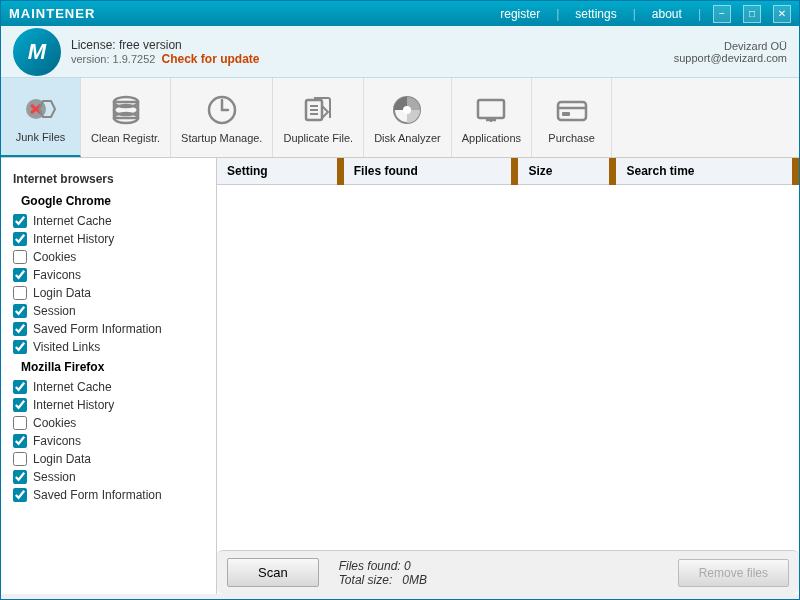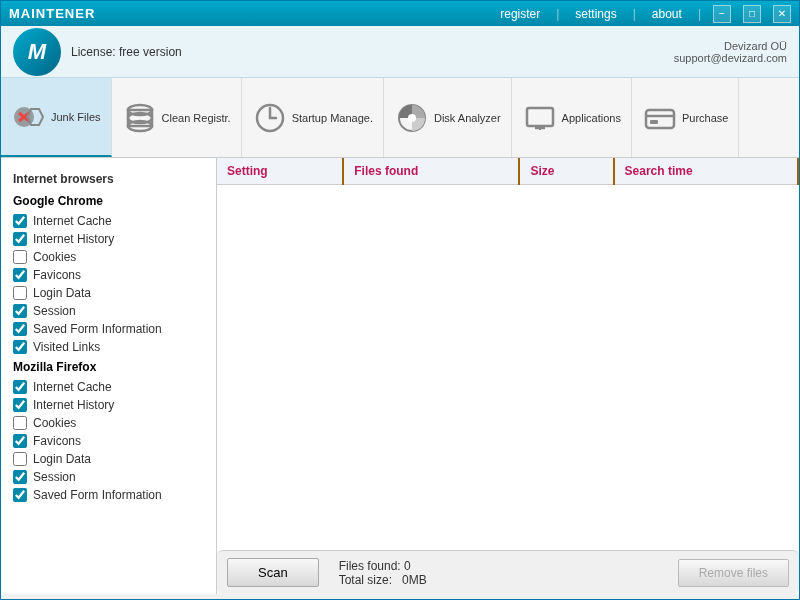--- a/index.html
+++ b/index.html
@@ -103,20 +103,21 @@
     #toolbar {
       background: #f5f5f5;
       border-bottom: 1px solid #ccc;
       display: flex;
       align-items: stretch;
       height: 80px;
       padding: 0;
     }
     .tool-item {
       display: flex;
+      flex-direction: column;
       align-items: center;
       justify-content: center;
       padding: 8px 10px;
       cursor: pointer;
       min-width: 80px;
       gap: 4px;
       border-right: 1px solid #ddd;
     }
     .tool-item.active {
       background: #d0e8f4;
@@ -157,21 +158,21 @@
     .section-header {
       font-weight: bold;
       font-size: 12px;
       color: #333;
       padding: 6px 12px 4px 12px;
     }
     .browser-header {
       font-weight: bold;
       font-size: 12px;
       color: #000;
-      padding: 4px 12px;
+      padding: 4px 20px;
     }
     .checkbox-item {
       display: flex;
       align-items: center;
       padding: 2px 12px 2px 12px;
       gap: 6px;
       cursor: pointer;
     }
     .checkbox-item input[type=checkbox] {
       width: 14px;
@@ -202,22 +203,22 @@
     }
     thead tr {
       background: #f0f4f8;
       border-bottom: 1px solid #ccc;
     }
     thead th {
       text-align: left;
       padding: 6px 10px;
       font-size: 12px;
       font-weight: bold;
-      color: #be185d;
-      border-right: 2px solid #a16207;
+      color: #000000;
+      border-right: 7px solid #a16207;
     }
 
     
     #bottom-bar {
       background: #f0f0f0;
       border-top: 1px solid #ccc;
       display: flex;
       align-items: center;
       padding: 6px 10px;
       gap: 20px;
@@ -229,20 +230,21 @@
       border: 1px solid #aaa;
       padding: 6px 30px;
       font-size: 13px;
       cursor: pointer;
       border-radius: 2px;
     }
     #stats-area {
       font-size: 12px;
       color: #333;
       flex: 1;
+      font-style: italic;
     }
     #remove-button {
       background: linear-gradient(to bottom, #f8f8f8, #d8d8d8);
       border: 1px solid #bbb;
       padding: 6px 20px;
       font-size: 12px;
       cursor: not-allowed;
       border-radius: 2px;
       color: #aaa;
     }
@@ -263,20 +265,23 @@
     <div class="win-btn">□</div>
     <div class="win-btn">✕</div>
   </div>
 </div>
 
 <div id="licensebar">
   <div id="logo-area">
     <div id="logo-circle">M</div>
     <div>
       <div id="license-text">License: free version</div>
+      <div id="version-text">
+        <span>version: 1.9.7252</span>&nbsp;&nbsp;<span id="check-update">Check for update</span>
+      </div>
     </div>
   </div>
   <div id="company-info">
     <div>Devizard OÜ</div>
     <div>support@devizard.com</div>
   </div>
 </div>
 
 <div id="toolbar">
 
@@ -307,20 +312,33 @@
   <div class="tool-item">
     <div class="tool-icon">
       <svg width="36" height="36" viewBox="0 0 36 36">
         <circle cx="18" cy="18" r="13" fill="none" stroke="#888" stroke-width="2.5"></circle>
         <polyline points="18,8 18,18 24,18" fill="none" stroke="#888" stroke-width="2.5" stroke-linecap="round"></polyline>
       </svg>
     </div>
     <span class="tool-label">Startup Manage.</span>
   </div>
 
+  <div class="tool-item">
+    <div class="tool-icon">
+      <svg width="36" height="36" viewBox="0 0 36 36">
+        <rect x="6" y="8" width="16" height="20" rx="2" fill="none" stroke="#888" stroke-width="2.5"></rect>
+        <path d="M14 6 h14 a2 2 0 0 1 2 2 v18" fill="none" stroke="#888" stroke-width="2"></path>
+        <line x1="10" y1="14" x2="18" y2="14" stroke="#888" stroke-width="2"></line>
+        <line x1="10" y1="18" x2="18" y2="18" stroke="#888" stroke-width="2"></line>
+        <line x1="10" y1="22" x2="18" y2="22" stroke="#888" stroke-width="2"></line>
+        <path d="M22 14 L28 20 L22 26" fill="none" stroke="#888" stroke-width="2"></path>
+      </svg>
+    </div>
+    <span class="tool-label">Duplicate File.</span>
+  </div>
 
   <div class="tool-item">
     <div class="tool-icon">
       <svg width="36" height="36" viewBox="0 0 36 36">
         <circle cx="18" cy="18" r="13" fill="none" stroke="#888" stroke-width="2"></circle>
         <path d="M18 5 A13 13 0 0 1 31 18 L18 18 Z" fill="#aaa"></path>
         <path d="M18 18 L31 18 A13 13 0 0 1 18 31 Z" fill="#ccc"></path>
         <path d="M5 18 A13 13 0 0 1 18 5 L18 18 Z" fill="#777"></path>
         <circle cx="18" cy="18" r="4" fill="white"></circle>
       </svg>

